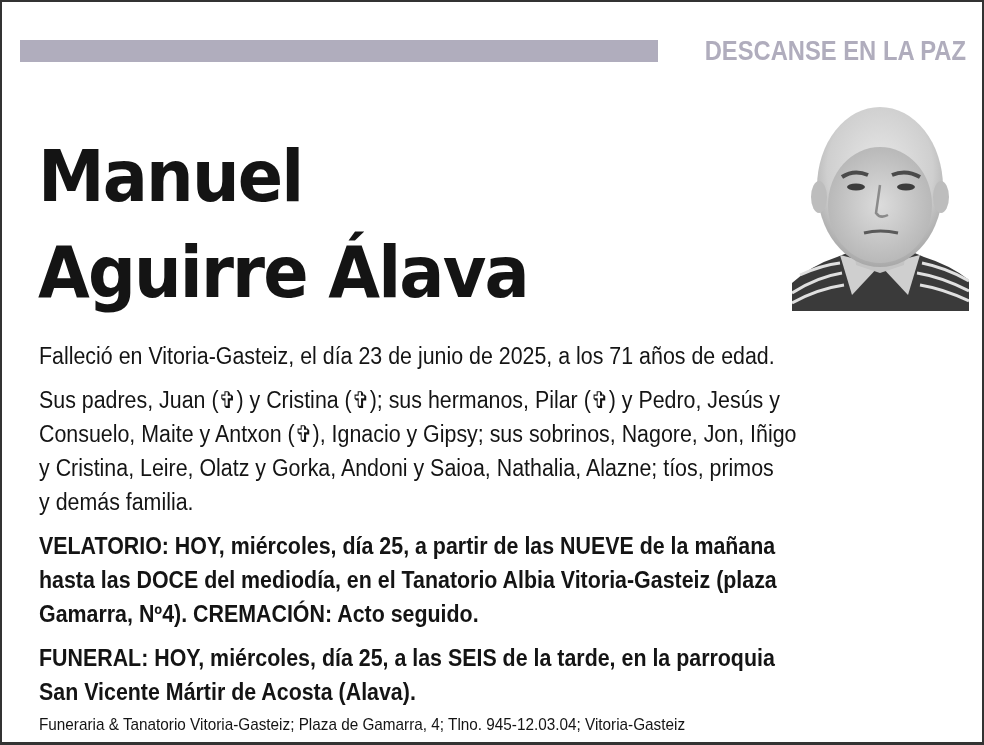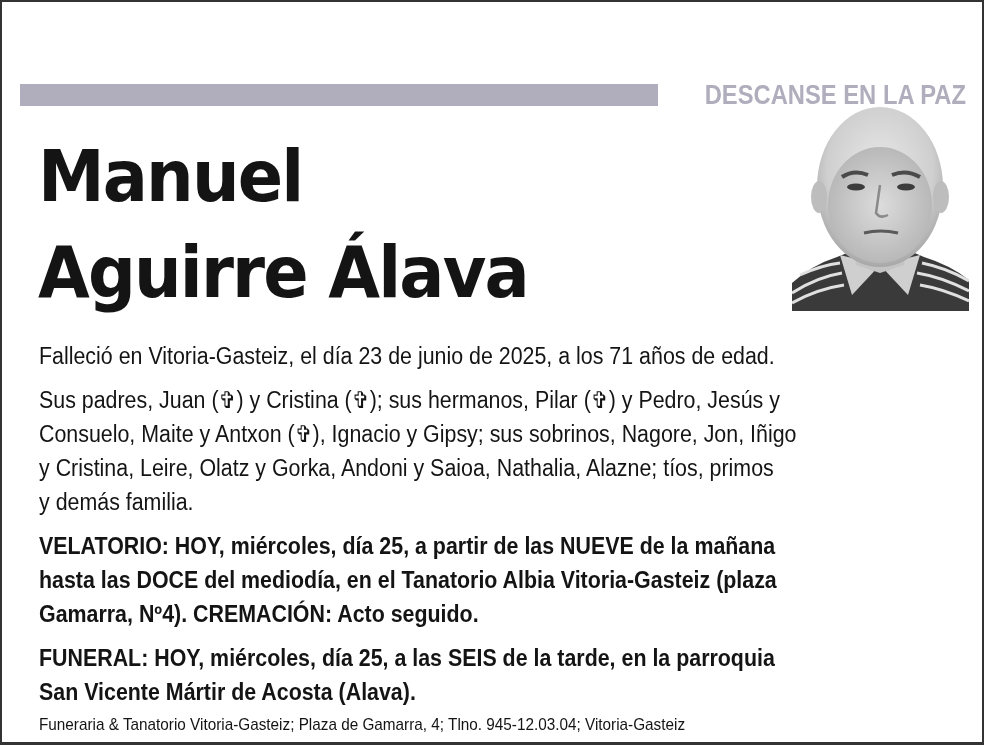--- a/index.html
+++ b/index.html
@@ -9,21 +9,21 @@
       width: 984px; height: 745px;
       box-sizing: border-box;
       border: 2px solid #333333;
       border-bottom-width: 3px;
       background: #ffffff;
       color: #141414;
       font-family: "Liberation Sans", sans-serif;
     }
     .header-row {
       position: absolute;
-      left: 18px; top: 36px; right: 16px; height: 28px; margin-top: 44px;
+      left: 18px; top: 36px; right: 16px; height: 28px;
     }
     .header-bar {
       position: absolute; left: 0; top: 2px;
       width: 638px; height: 22px;
       background: #b0adbd;
     }
     .header-title {
       position: absolute; right: 0; top: -2px;
       font-family: "Liberation Sans", sans-serif;
       font-weight: bold;

